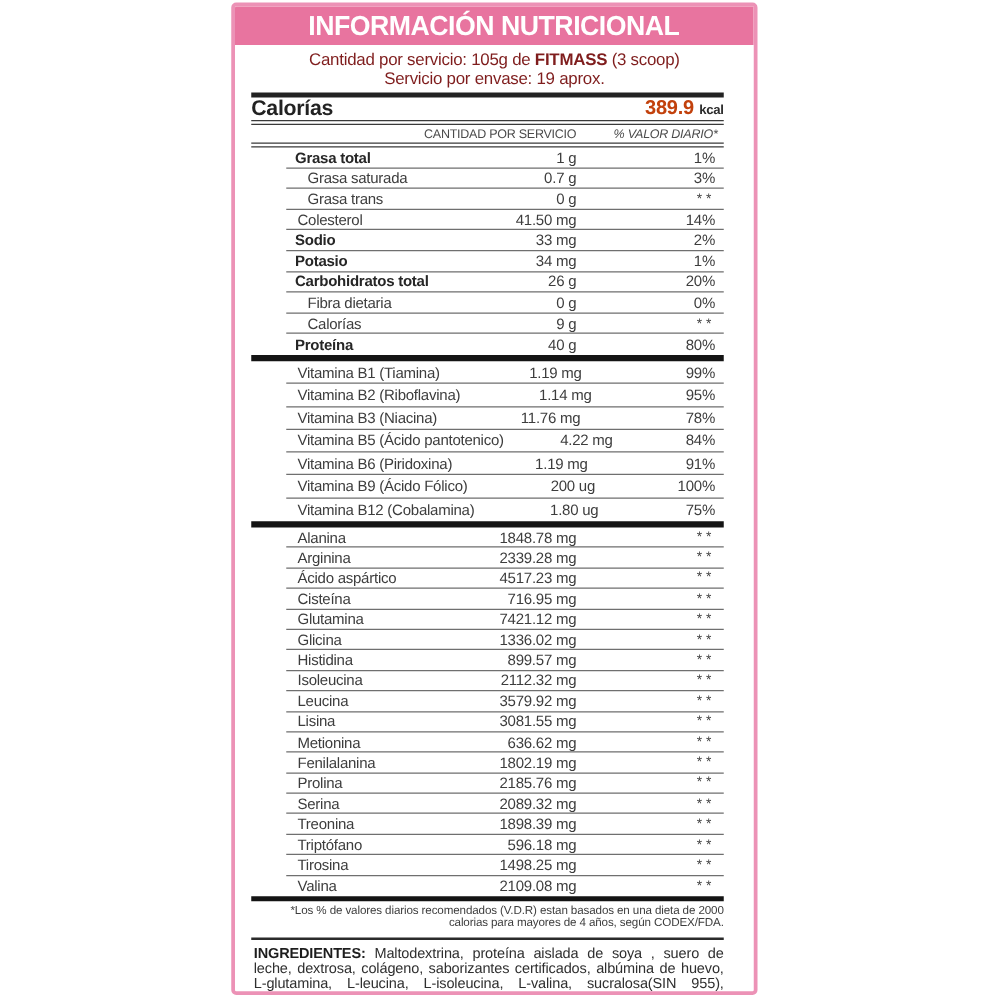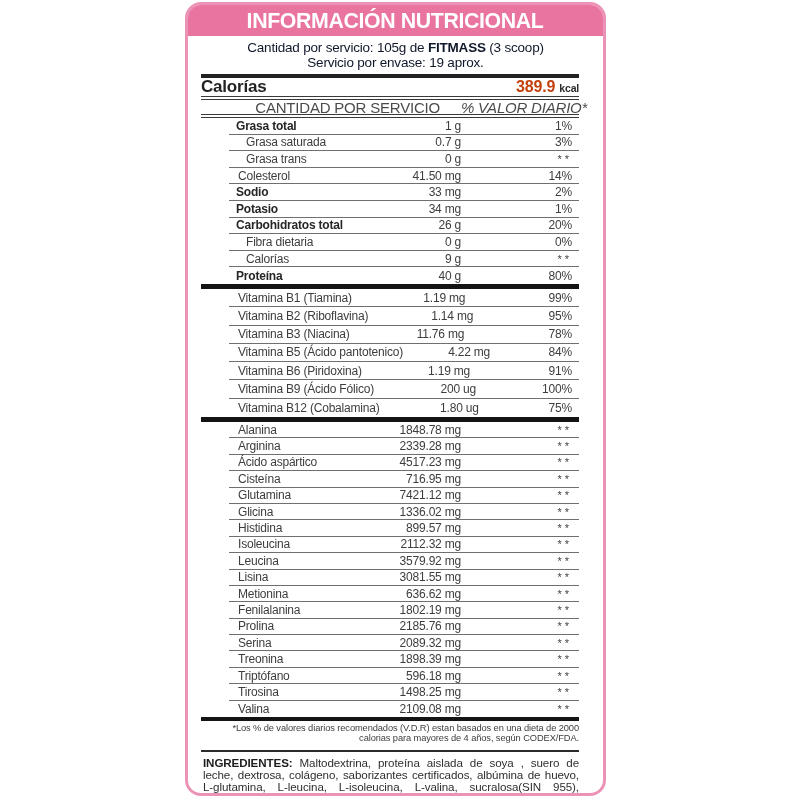--- a/index.html
+++ b/index.html
@@ -1,43 +1,43 @@
 <!DOCTYPE html>
 <html><head>
 <meta charset="utf-8">
 <style>
   * { margin:0; padding:0; box-sizing:border-box; }
   html,body { width:800px; height:800px; background:#ffffff; overflow:hidden;
     font-family:"Liberation Sans","DejaVu Sans",sans-serif; }
   .stage { position:relative; width:800px; height:800px; background:#fff; }
 
   .label { position:absolute; left:185px; top:2px; width:421px; height:794px;
-    background:#fff; border:3px solid #ec92b6; border-radius:16px; overflow:hidden;
+    background:#fff; border:3px solid #ec92b6; border-radius:4px; overflow:hidden;
     color:#303030; letter-spacing:-0.2px; }
 
   .title-bar { height:31px; background:#e8749f; display:flex; align-items:center; justify-content:center; }
   .title-bar span { color:#fff; font-weight:bold; font-size:22px; letter-spacing:-0.4px; transform:scaleX(0.97); white-space:nowrap; }
 
-  .serving { text-align:center; padding:4px 6px 2px; color:#0f172a; }
+  .serving { text-align:center; padding:4px 6px 2px; color:#7f1d1d; }
   .serving-line { font-size:13.5px; line-height:15px; }
 
   .content { padding:0 24px 0 13px; }
 
   .rule-thick-top { height:4px; background:#222; margin-top:2px; }
   .rule-double { height:4px; border-top:1.4px solid #3a3a3a; border-bottom:1.4px solid #3a3a3a; }
   .rule-bar { height:5px; background:#141414; }
   .rule-bar.thin { height:4px; }
   .rule-med { height:2px; background:#2b2b2b; margin:3px 0 3px; }
 
   .cal-row { height:18px; display:flex; align-items:center; justify-content:space-between; }
   .cal-label { font-weight:bold; font-size:17px; color:#222; }
   .cal-value b { font-size:16px; color:#c2410c; }
   .cal-unit { font-size:10.5px; font-weight:bold; color:#2a2a2a; }
 
-  .col-head { height:14px; display:flex; align-items:center; font-size:15px; color:#4b4b4b;gap:21px; }
+  .col-head { height:14px; display:flex; align-items:center; font-size:10px; color:#4b4b4b; }
   .ch-spacer { flex:1; }
   .ch-amount { text-align:right; white-space:nowrap; }
   .ch-dv { width:118px; text-align:right; padding-right:5px; white-space:nowrap;font-style:italic; }
 
   .row { display:flex; align-items:center; font-size:12px; color:#3d3d3d;margin-left:28px; }
   .row:not(:last-child) { border-bottom:1.2px solid #6f6f6f; }
   .sec-0 .row { height:16.6px; }
   .sec-1 .row { height:18.3px; }
   .sec-2 .row { height:16.4px; }
   .row .nm { flex:1; padding-left:9px; white-space:nowrap; }

